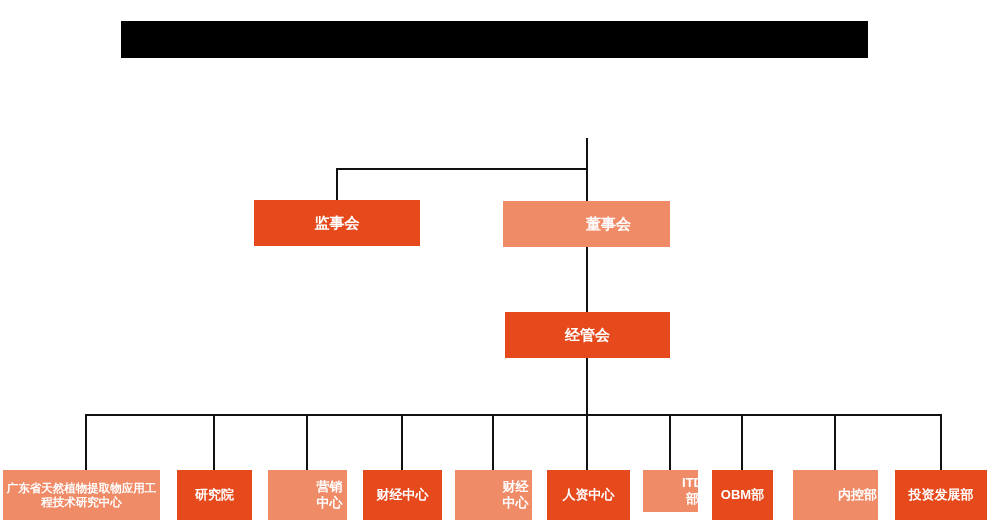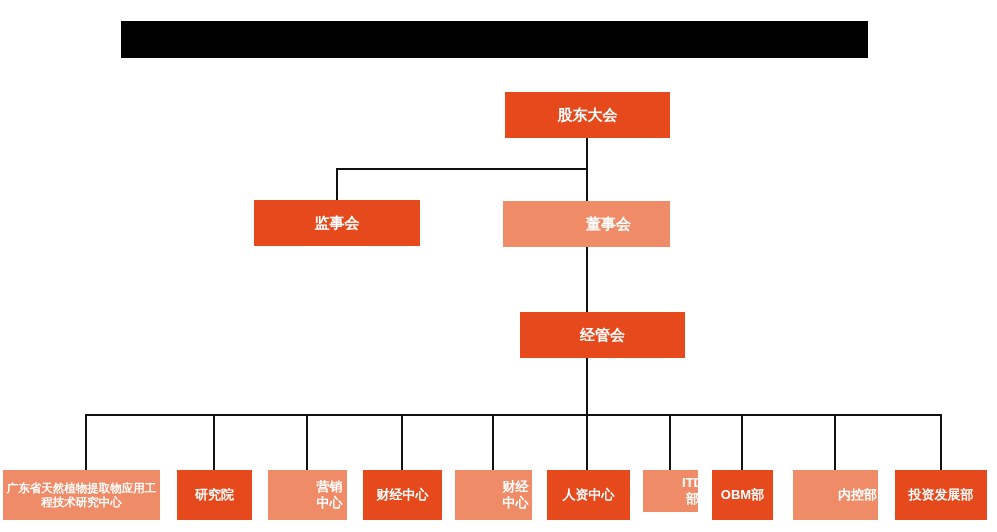--- a/index.html
+++ b/index.html
@@ -57,21 +57,21 @@
   .l-d4  { left: 401px; top: 414px; width: 2px; height: 56px; }
   .l-d5  { left: 492px; top: 414px; width: 2px; height: 56px; }
   .l-d7  { left: 669px; top: 414px; width: 2px; height: 56px; }
   .l-d8  { left: 741px; top: 414px; width: 2px; height: 56px; }
   .l-d9  { left: 834px; top: 414px; width: 2px; height: 56px; }
   .l-d10 { left: 940px; top: 414px; width: 2px; height: 56px; }
   
   .n-shareholders { left: 505px; top: 92px;  width: 165px; height: 46px; }
   .n-supervisory  { left: 254px; top: 200px; width: 166px; height: 46px; }
   .n-board        { left: 503px; top: 201px; width: 167px; height: 46px; }
-  .n-management   { left: 520px; top: 312px; width: 165px; height: 46px; }
+  .n-management   { left: 505px; top: 312px; width: 165px; height: 46px; }
   .n-dept-0 { left: 3px;   top: 470px; width: 157px; height: 50px; }
   .n-dept-1 { left: 177px; top: 470px; width: 75px;  height: 50px; }
   .n-dept-2 { left: 268px; top: 470px; width: 79px;  height: 50px; }
   .n-dept-3 { left: 363px; top: 470px; width: 79px;  height: 50px; }
   .n-dept-4 { left: 455px; top: 470px; width: 77px;  height: 50px; }
   .n-dept-5 { left: 547px; top: 470px; width: 83px;  height: 50px; }
   .n-dept-6 { left: 643px; top: 470px; width: 55px;  height: 42px; }
   .n-dept-7 { left: 712px; top: 470px; width: 61px;  height: 50px; }
   .n-dept-8 { left: 793px; top: 470px; width: 85px;  height: 50px; }
   .n-dept-9 { left: 895px; top: 470px; width: 92px;  height: 50px; align-items: center; }
@@ -93,23 +93,20 @@
   <div class="line l-d1"></div>
   <div class="line l-d2"></div>
   <div class="line l-d3"></div>
   <div class="line l-d4"></div>
   <div class="line l-d5"></div>
   <div class="line l-d7"></div>
   <div class="line l-d8"></div>
   <div class="line l-d9"></div>
   <div class="line l-d10"></div>
 
-  <div class="node dark n-shareholders">
-    <span>股东大会</span>
-  </div>
 
   <div class="node dark n-supervisory">
     <span>监事会</span>
   </div>
 
   <div class="node light n-board">
     <span>董事会</span>
   </div>
 
   <div class="node dark n-management">

